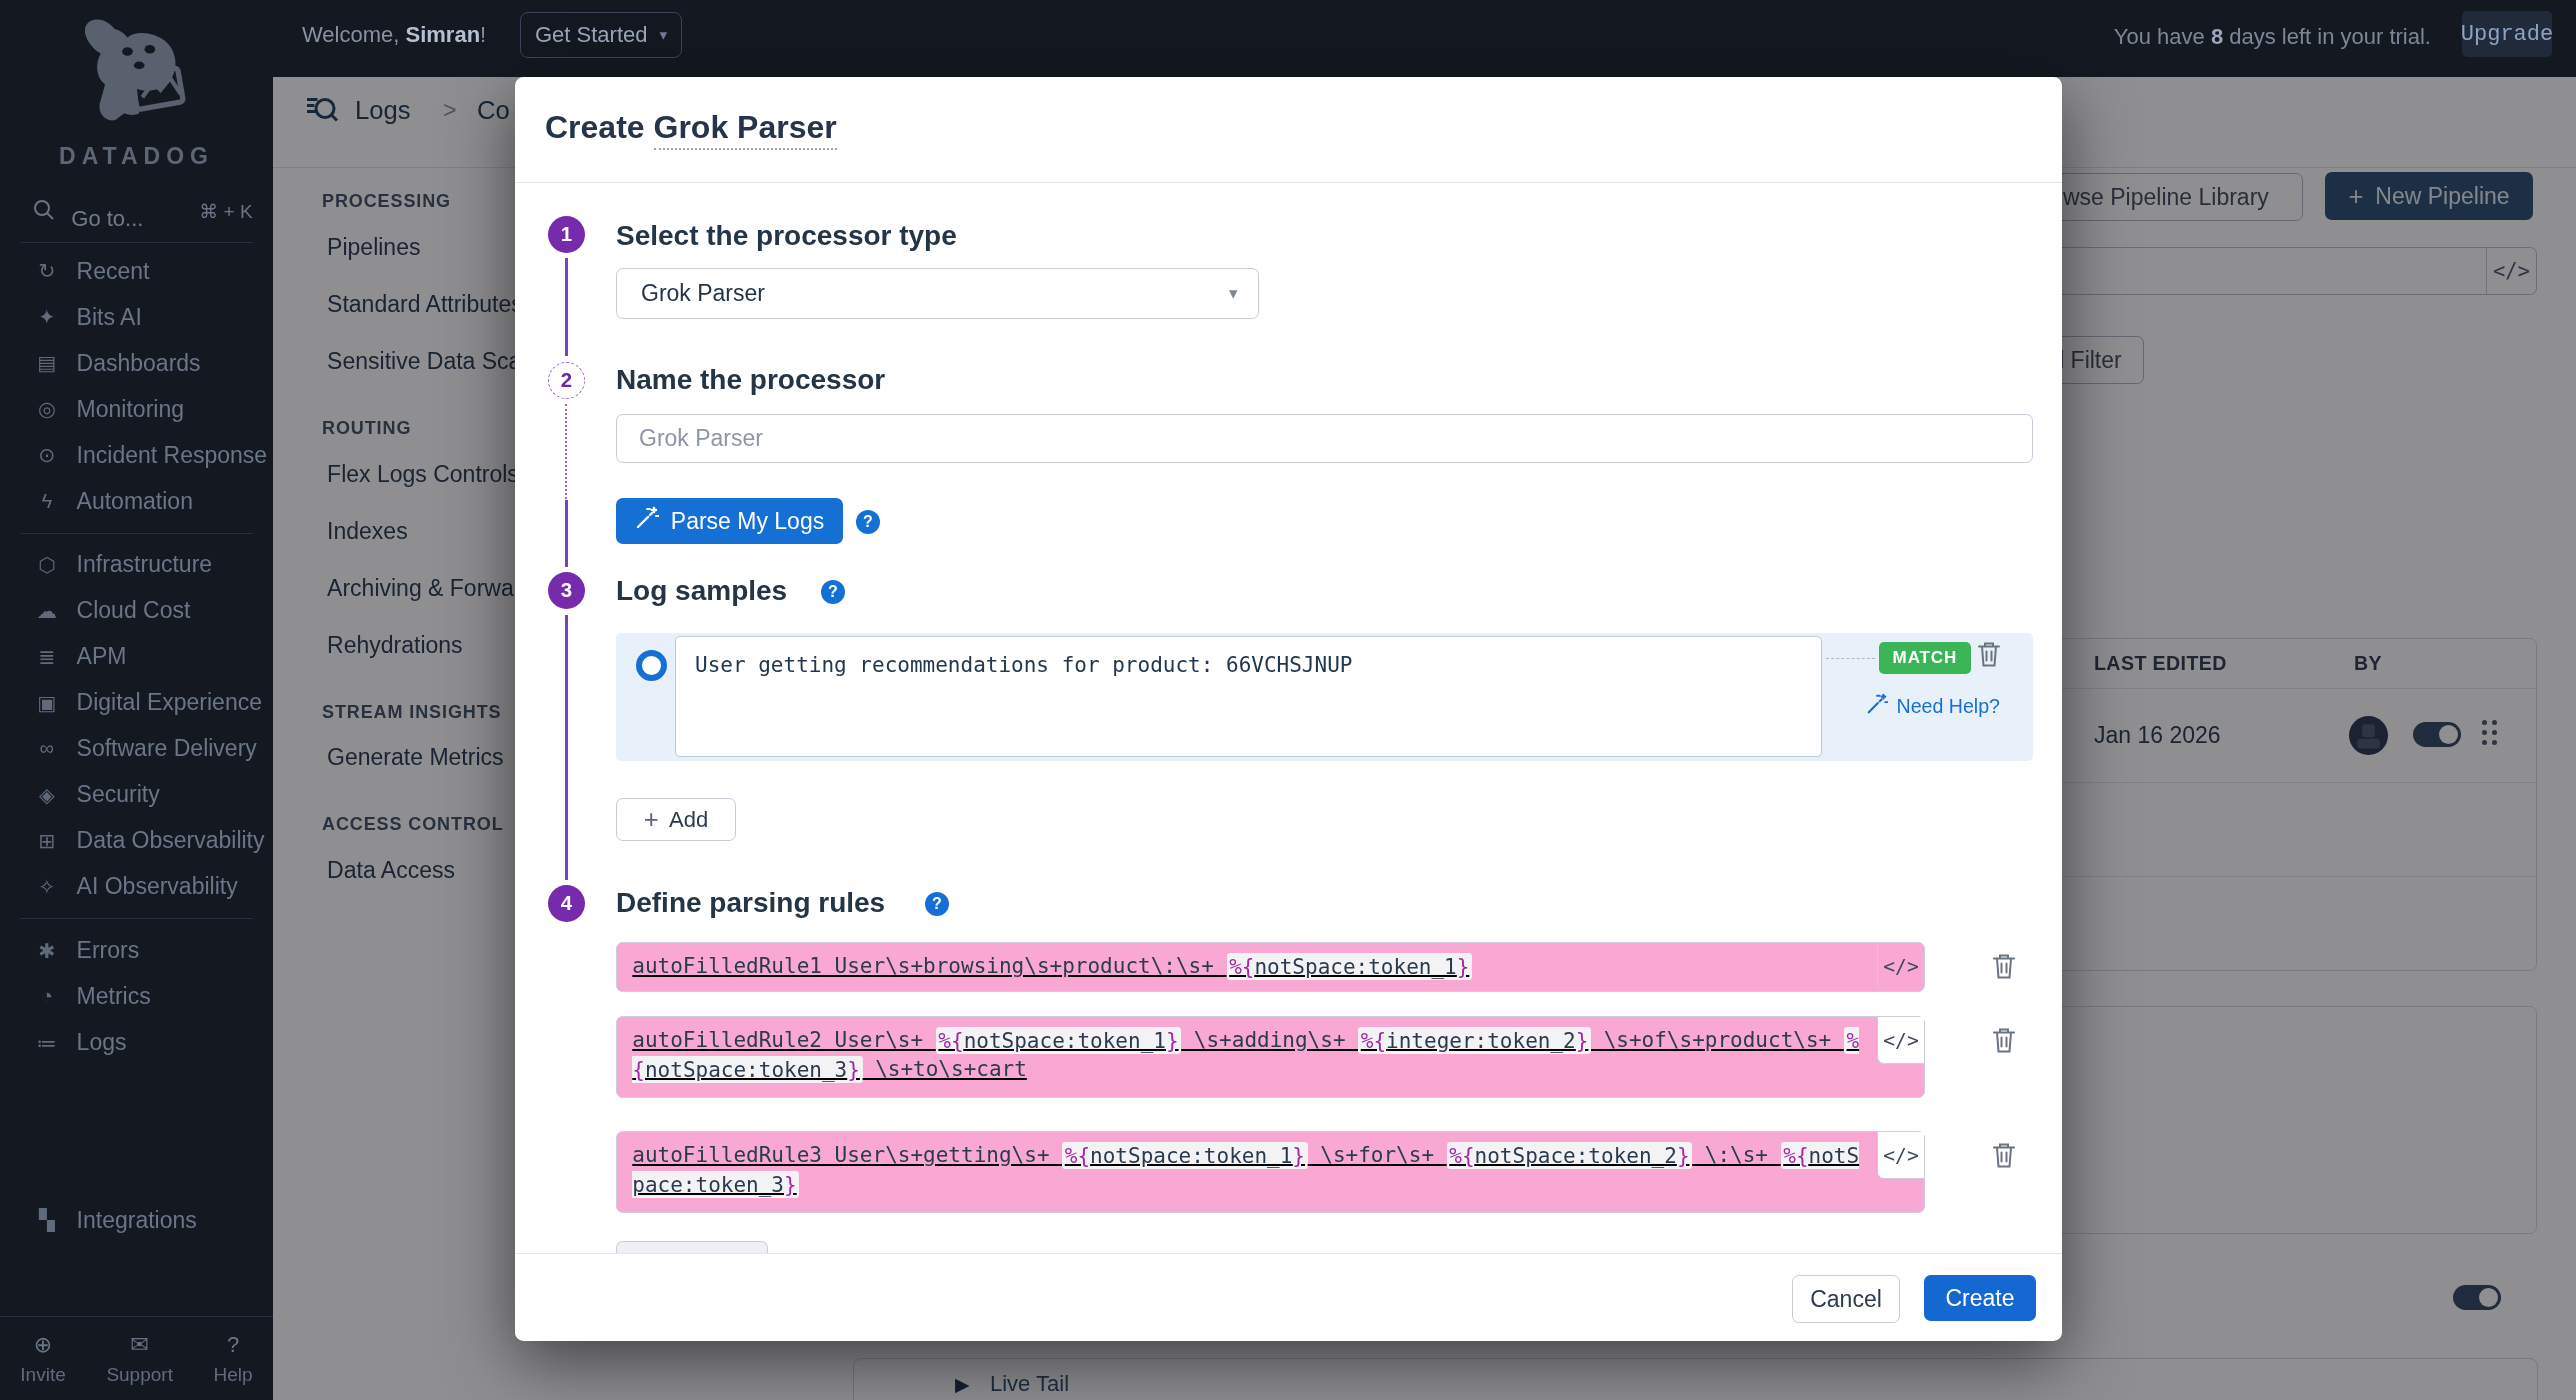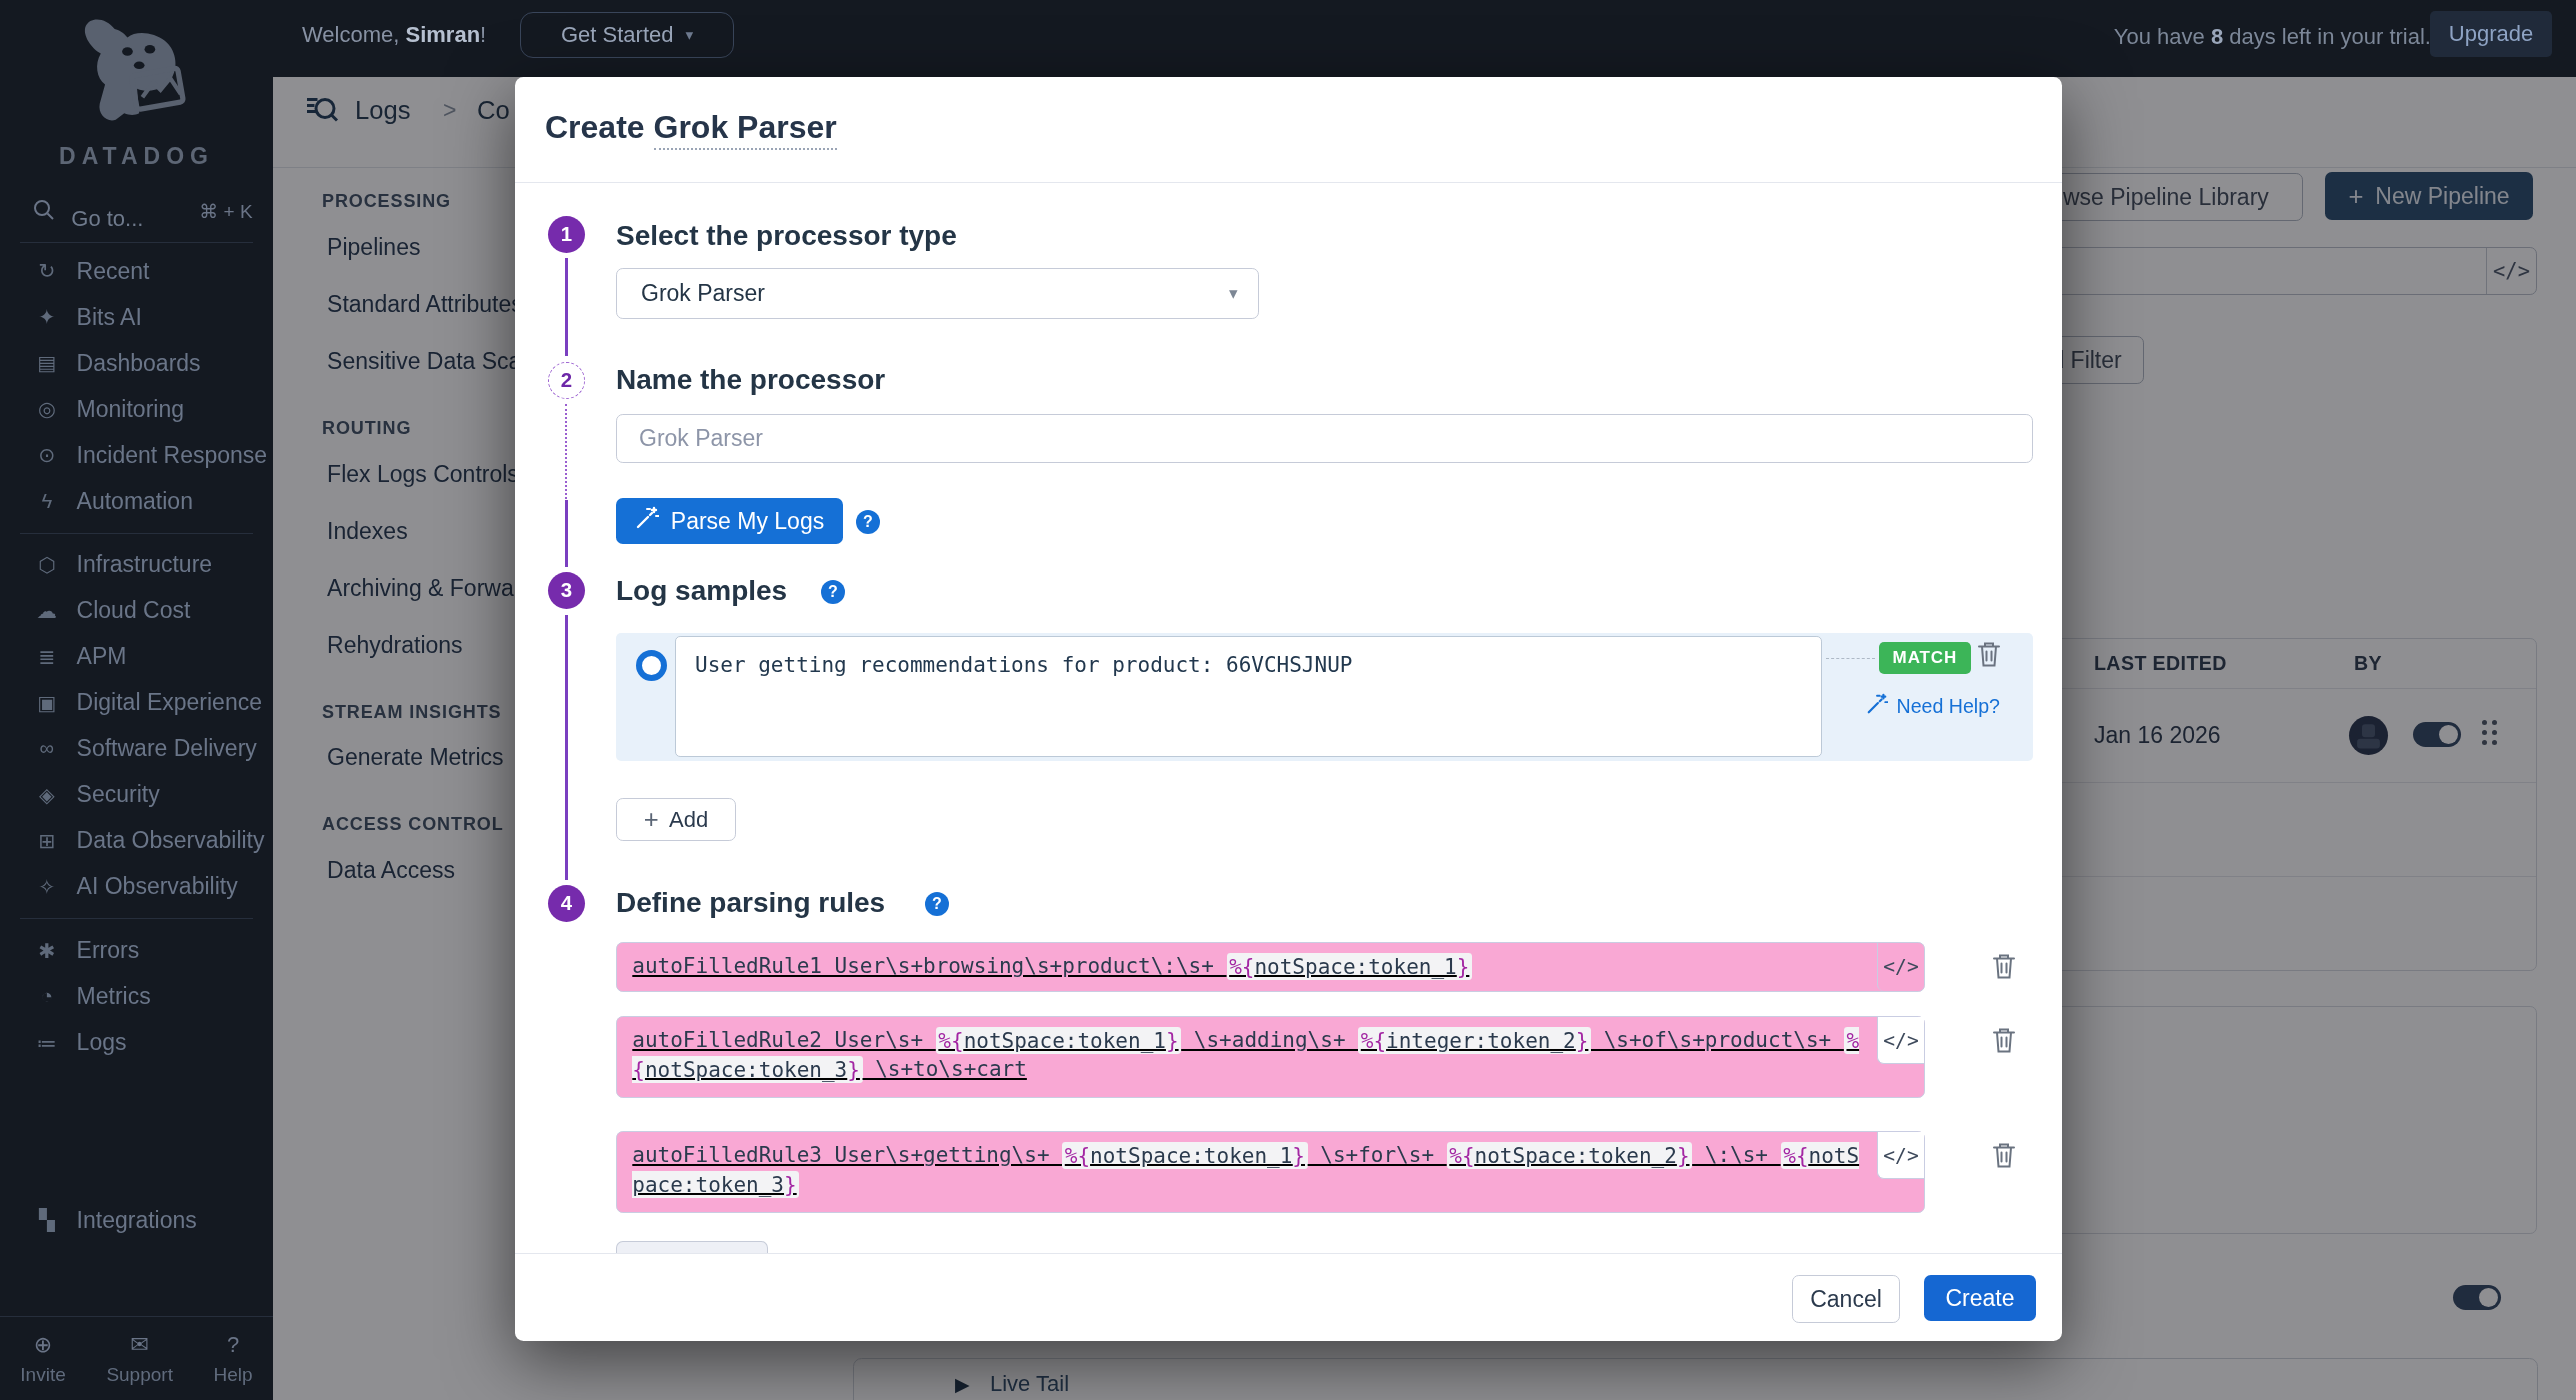--- a/index.html
+++ b/index.html
@@ -26,26 +26,26 @@
   .acct-mail{position:absolute;left:89px;top:3.4px;color:#7d8798;font-size:21px;}
   .acct-org{position:absolute;left:89px;top:34px;color:#5f6a7c;font-size:19px;}
   .side-foot{position:absolute;left:0;top:1316px;width:273px;height:84px;border-top:0.9px solid #262e3c;
              display:flex;justify-content:space-around;align-items:center;}
   .foot-btn{display:flex;flex-direction:column;align-items:center;gap:6.8px;color:#606b7d;font-size:19px;cursor:pointer;}
   .foot-btn .fi{font-size:22px;color:#6a7487;}
 
   .topbar{position:absolute;left:273px;top:0;right:0;height:77px;background:#141921;z-index:3;}
   .welcome{position:absolute;left:29px;top:22px;font-size:22px;color:#8791a3;}
   .welcome b{color:#b6c0d0;}
-  .btn-getstarted{position:absolute;left:247px;top:12px;height:44px;padding:0 40px;display:flex;align-items:center;gap:12px;
-        border:0.9px solid #39455a;border-radius:13px;color:#9aa6ba;font-size:22px;cursor:pointer;}
+  .btn-getstarted{position:absolute;left:247px;top:12px;height:44px;padding:0 14px;display:flex;align-items:center;gap:12px;
+        border:0.9px solid #39455a;border-radius:8px;color:#9aa6ba;font-size:22px;cursor:pointer;}
   .trial{position:absolute;right:145px;top:24px;font-size:22px;color:#7c8798;}
   .trial b{color:#9aa6ba;}
-  .btn-upgrade{position:absolute;right:24px;top:11px;width:122px;height:46px;background:#202a3a;border-radius:5.1px;
-        color:#8ea3c4;font-size:22px;display:flex;align-items:center;justify-content:center;cursor:pointer;}
+  .btn-upgrade{position:absolute;right:24px;top:11px;width:90px;height:46px;background:#202a3a;border-radius:5.1px;
+        color:#8ea3c4;font-size:22px;display:flex;align-items:center;justify-content:center;cursor:pointer;font-family:Liberation Mono, monospace;}
 
   
   #bg-content{position:absolute;left:273px;top:77px;right:0;bottom:0;background:#ffffff;z-index:1;}
   .crumb-icon{position:absolute;left:31px;top:15.3px;}
   .crumb-a{position:absolute;left:82px;top:19px;font-size:25.6px;font-weight:500;color:#21384f;}
   .crumb-sep{position:absolute;left:170px;top:20.4px;font-size:23px;color:#8792a0;}
   .crumb-b{position:absolute;left:204px;top:19px;font-size:25.6px;font-weight:500;color:#21384f;}
   .bg-divider{position:absolute;left:0;top:90px;right:0;height:0.9px;background:#dfe3e8;}
   #bgnav{position:absolute;left:49px;top:86px;width:358px;}
   .bgnav-header{height:49px;display:flex;align-items:flex-end;padding-bottom:6.8px;color:#3d4f63;font-size:18px;

